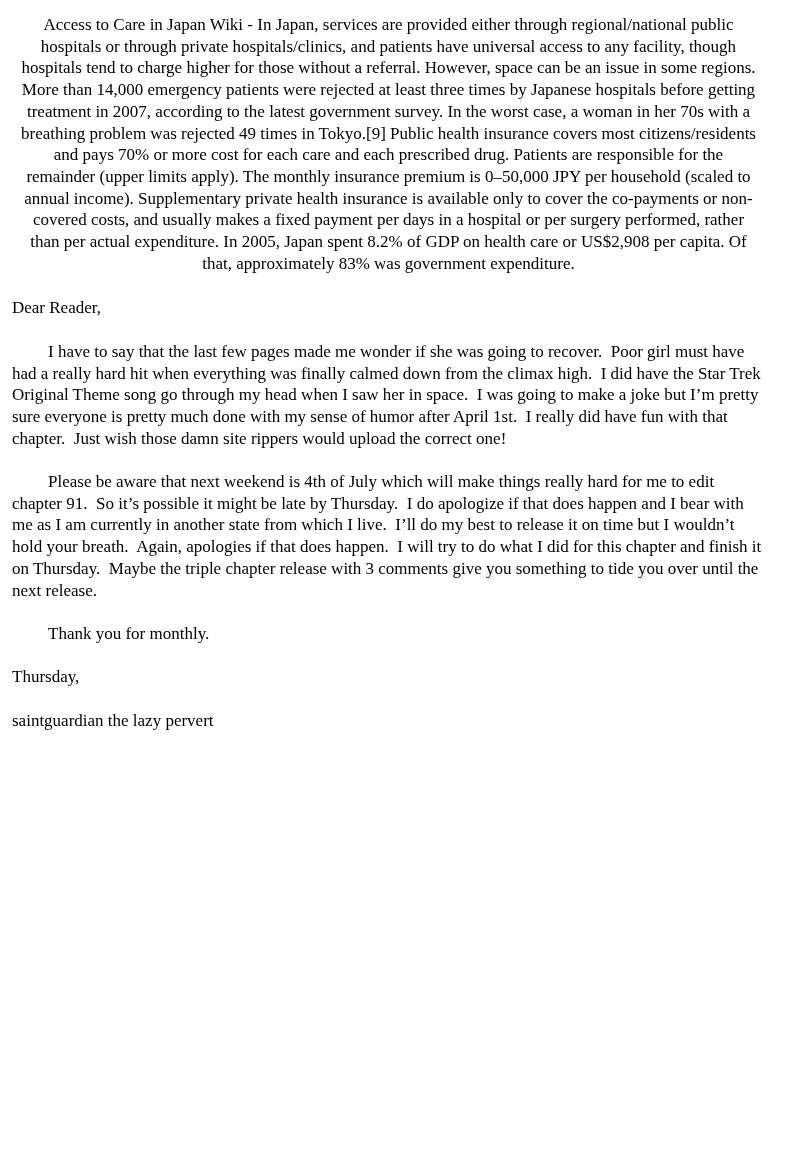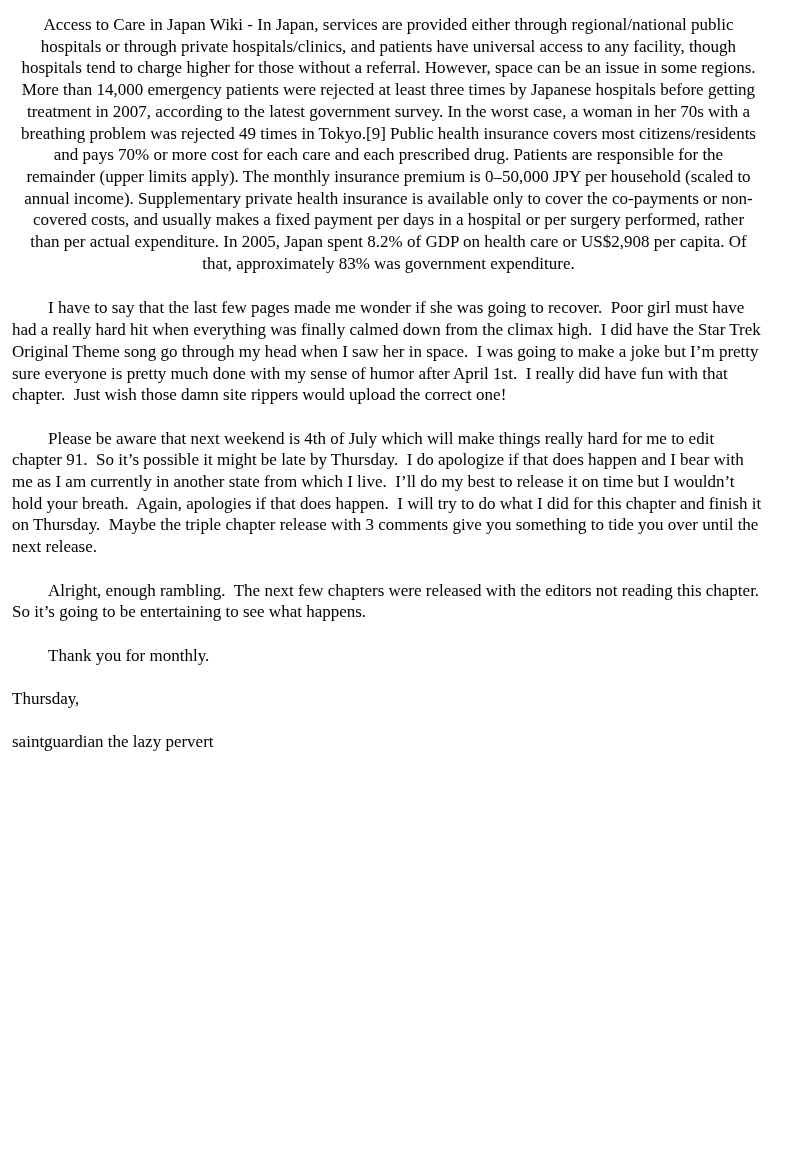--- a/index.html
+++ b/index.html
@@ -36,26 +36,26 @@
 </style>
 </head>
 <body>
 
 <div class="page">
 
   <p class="para wiki-excerpt">Access to Care in Japan Wiki - In Japan, services are provided either through regional/national public hospitals or through private hospitals/clinics, and patients have universal access to any facility, though hospitals tend to charge higher for those without a referral. However, space can be an issue in some regions. More than 14,000 emergency patients were rejected at least three times by Japanese hospitals before getting treatment in 2007, according to the latest government survey. In the worst case, a woman in her 70s with a breathing problem was rejected 49 times in Tokyo.[9] Public health insurance covers most citizens/residents and pays 70% or more cost for each care and each prescribed drug. Patients are responsible for the remainder (upper limits apply). The monthly insurance premium is 0–50,000 JPY per household (scaled to annual income). Supplementary private health insurance is available only to cover the co-payments or non-covered costs, and usually makes a fixed payment per days in a hospital or per surgery performed, rather than per actual expenditure. In 2005, Japan spent 8.2% of GDP on health care or US$2,908 per capita. Of that, approximately 83% was government expenditure.</p>
 
   <div class="letter-block">
 
+    <p class="para">Dear Reader,</p>
 
     <p class="para indent">I have to say that the last few pages made me wonder if she was going to recover.  Poor girl must have had a really hard hit when everything was finally calmed down from the climax high.  I did have the Star Trek Original Theme song go through my head when I saw her in space.  I was going to make a joke but I’m pretty sure everyone is pretty much done with my sense of humor after April 1st.  I really did have fun with that chapter.  Just wish those damn site rippers would upload the correct one!</p>
 
     <p class="para indent">Please be aware that next weekend is 4th of July which will make things really hard for me to edit chapter 91.  So it’s possible it might be late by Thursday.  I do apologize if that does happen and I bear with me as I am currently in another state from which I live.  I’ll do my best to release it on time but I wouldn’t hold your breath.  Again, apologies if that does happen.  I will try to do what I did for this chapter and finish it on Thursday.  Maybe the triple chapter release with 3 comments give you something to tide you over until the next release.</p>
 
-    <p class="para indent">Alright, enough rambling.  The next few chapters were released with the editors not reading this chapter.  So it’s going to be entertaining to see what happens.</p>
 
     <p class="para indent">Thank you for monthly.</p>
 
     <p class="para">Thursday,</p>
 
     <p class="para">saintguardian the lazy pervert</p>
 
   </div>
 </div>
 

